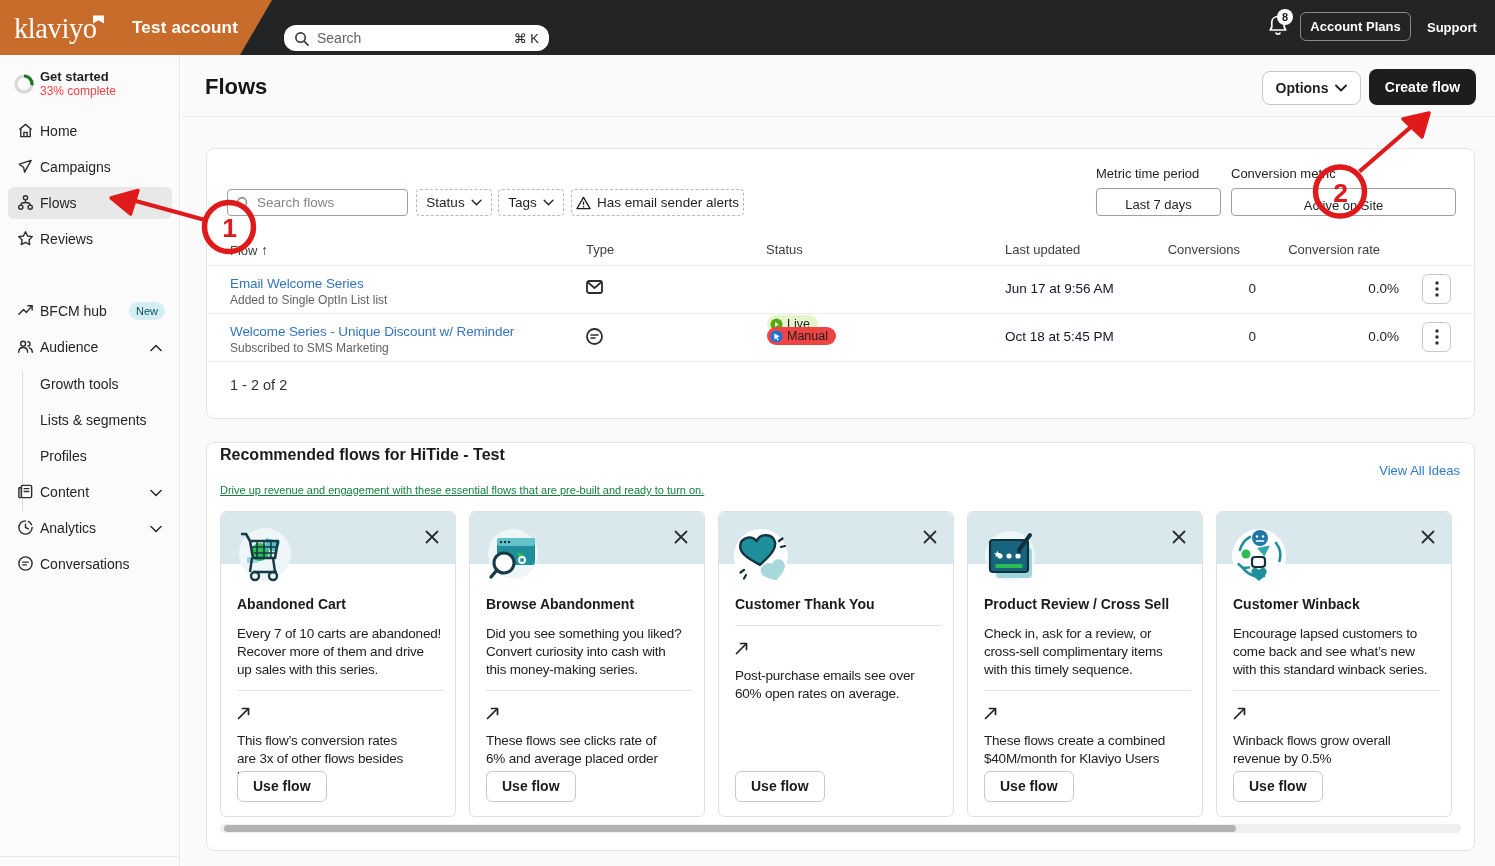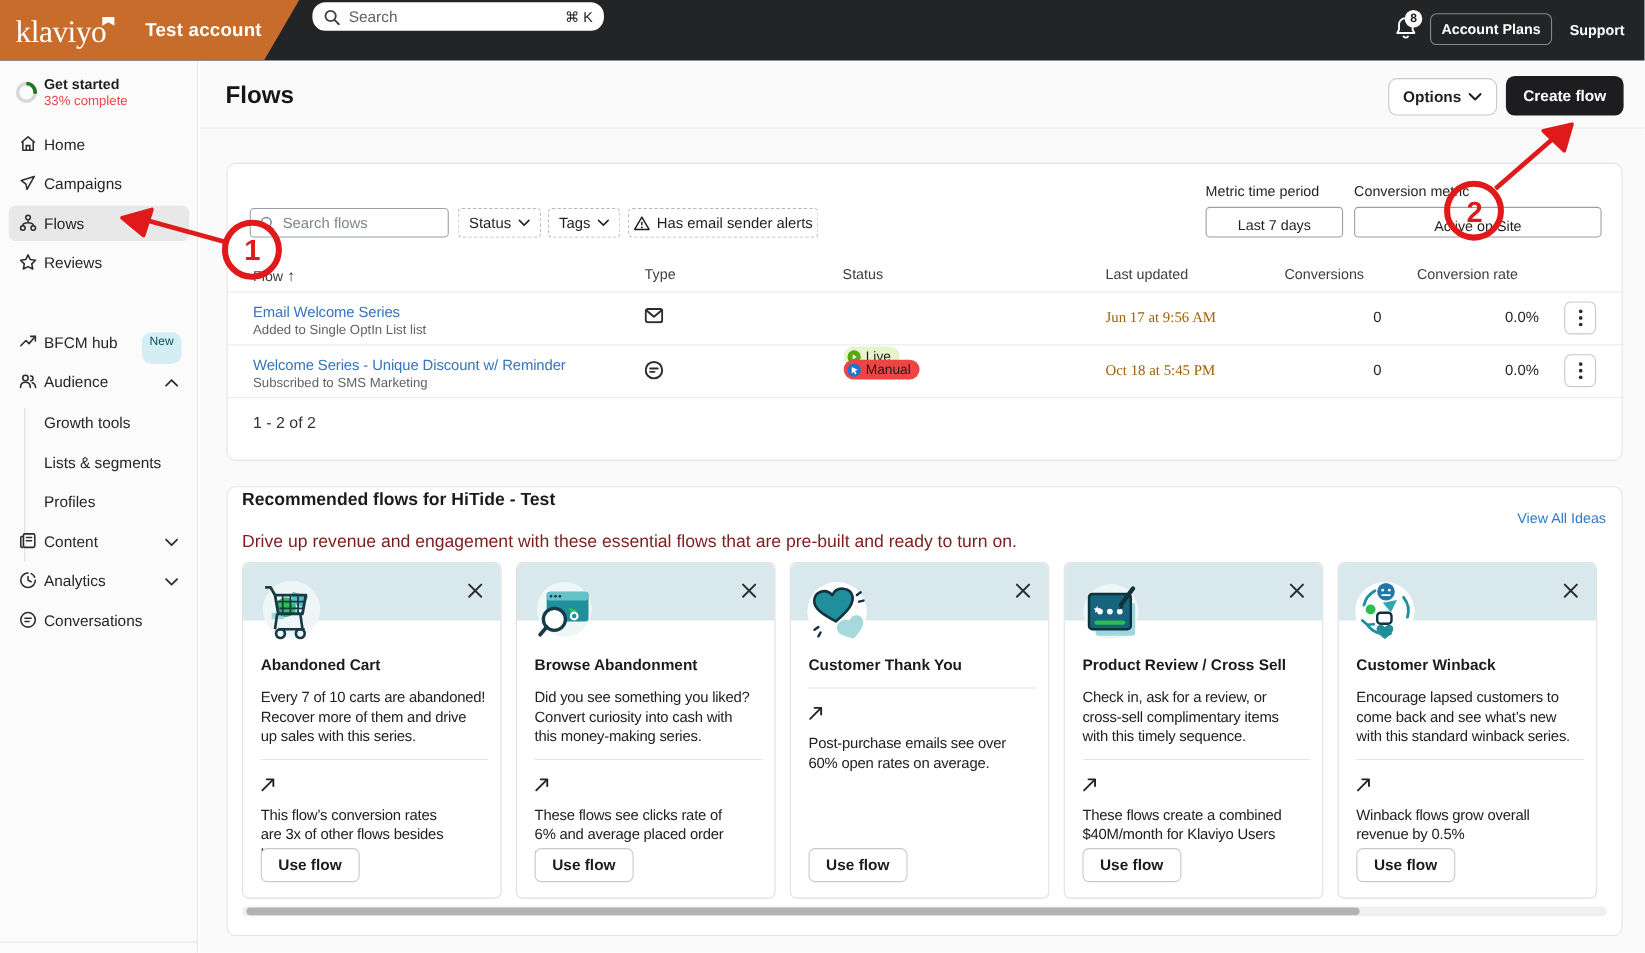--- a/index.html
+++ b/index.html
@@ -1,39 +1,39 @@
 <!DOCTYPE html>
 <html><head>
 <meta charset="utf-8">
 <style>
 * { margin:0; padding:0; box-sizing:border-box; }
 html,body { width:1495px; height:866px; overflow:hidden; font-family:"Liberation Sans", sans-serif; background:#fff; }
 .topbar { position:absolute; left:0; top:0; width:1495px; height:55px; background:#232426; z-index:30; }
 .orange { position:absolute; left:0; top:0; width:272px; height:55px; background:#c86c2b; clip-path:polygon(0 0,272px 0,240px 55px,0 55px); }
 .klogo { position:absolute; left:14px; top:10px; }
 .testacct { position:absolute; left:132px; top:18px; color:#fff; font-size:17px; font-weight:bold; letter-spacing:0.2px; }
-.searchbox { position:absolute; left:284px; top:2px; width:265px; height:26px; background:#fff; border-radius:12px; display:flex; align-items:center; padding:4px 10px; }
+.searchbox { position:absolute; left:284px; top:25px; width:265px; height:26px; background:#fff; border-radius:12px; display:flex; align-items:center; padding:4px 10px; }
 .searchbox .ph { color:#5f6368; font-size:14px; margin-left:8px; flex:1; }
 .searchbox .kbd { color:#202124; font-size:13px; }
 .bell { position:absolute; left:1267px; top:13px; }
 .badge8 { position:absolute; left:1277px; top:9px; width:16px; height:16px; background:#fff; border-radius:50%; color:#1c1c1c; font-size:11px; font-weight:bold; text-align:center; line-height:16px; }
 .acctplans { position:absolute; left:1300px; top:12px; width:111px; height:29px; border:1px solid #888; border-radius:6px; color:#fff; font-size:13px; font-weight:bold; text-align:center; line-height:27px; }
 .support { position:absolute; left:1427px; top:20px; color:#fff; font-size:13px; font-weight:bold; }
 
 .sidebar { position:absolute; left:0; top:55px; width:180px; height:811px; background:#fbfbfb; border-right:1px solid #e6e6e6; z-index:10; }
 .gs { position:absolute; left:14px; top:19px; }
 .gs-t1 { position:absolute; left:40px; top:14px; font-size:13px; font-weight:bold; color:#1f1f1f; }
 .gs-t2 { position:absolute; left:40px; top:29px; font-size:12px; color:#ef4444; }
 .navitem { position:absolute; left:8px; width:164px; height:32px; border-radius:6px; }
 .navitem .ic { position:absolute; left:9px; top:7px; width:17px; height:17px; }
 .navitem .lb { position:absolute; left:32px; top:8px; font-size:14px; color:#252525; white-space:nowrap; }
 .navitem.sel { background:#e8e8e9; }
 .subitem { position:absolute; left:40px; font-size:14px; color:#252525; }
 .subline { position:absolute; left:22px; width:1px; background:#dcdcdc; }
-.newbadge { position:absolute; left:121px; top:7px; width:36px; height:29px; background:#d5eef4; color:#00565e; font-size:11px; border-radius:9px; text-align:center; line-height:18px; }
+.newbadge { position:absolute; left:121px; top:7px; width:36px; height:18px; background:#d5eef4; color:#00565e; font-size:11px; border-radius:9px; text-align:center; line-height:18px; }
 .chev { position:absolute; left:142px; top:13px; }
 
 .main { position:absolute; left:182px; top:55px; width:1313px; height:811px; background:#fafafa; }
 .mainhead { position:absolute; left:0; top:0; width:1313px; height:62px; border-bottom:1px solid #ececec; }
 .h1 { position:absolute; left:23px; top:19px; font-size:22px; font-weight:bold; color:#161616; }
 .btn-opt { position:absolute; left:1080px; top:16px; width:99px; height:34px; background:#fff; border:1px solid #c9c9c9; border-radius:8px; font-size:14px; font-weight:bold; color:#1f1f1f; display:flex; align-items:center; justify-content:center; gap:7px; }
 .btn-create { position:absolute; left:1187px; top:14px; width:107px; height:36px; background:#1d1d1f; border-radius:8px; color:#fff; font-size:14px; font-weight:bold; display:flex; align-items:center; justify-content:center; }
 
 .card { position:absolute; background:#fff; border:1px solid #e4e4e4; border-radius:8px; }
 #card1 { left:24px; top:93px; width:1269px; height:271px; }
@@ -43,28 +43,28 @@
 .flabel { position:absolute; font-size:13px; color:#1f1f1f; }
 .searchflows { position:absolute; left:20px; top:40px; width:181px; height:27px; border:1px solid #9aa0a6; border-radius:4px; background:#fff; display:flex; align-items:center; padding:0 8px; gap:7px; }
 .searchflows span { color:#80868b; font-size:13.5px; }
 .fchip { position:absolute; top:40px; height:27px; border:1px dashed #b5b8bc; border-radius:4px; background:#fff; display:flex; align-items:center; justify-content:center; gap:6px; font-size:13.5px; color:#1f1f1f; }
 .fsel { position:absolute; top:39px; height:28px; border:1px solid #9aa0a6; border-radius:4px; background:#fff; display:flex; align-items:center; font-size:13px; color:#1f1f1f; white-space:nowrap;flex-direction:column; }
 .thead { position:absolute; font-size:13px; color:#3c4043; }
 .rowline { position:absolute; left:0; width:1269px; height:1px; background:#ececec; }
 .flowlink { position:absolute; font-size:13.5px; letter-spacing:-0.1px; color:#3674bb; }
 .flowsub { position:absolute; font-size:12px; color:#5f6368; }
 .cellnum { position:absolute; font-size:13.5px; color:#1f1f1f; text-align:right; }
-.celldate { position:absolute; font-size:13.5px; color:#a16207;font-family:Liberation Serif, serif; }
+.celldate { position:absolute; font-size:13.5px; color:#0f172a; }
 .pill { position:absolute; height:18px; border-radius:9px; display:flex; align-items:center; padding:0 8px 0 3px; gap:4px; font-size:12.5px; color:#1f1f1f; }
 .kebab { position:absolute; width:29px; height:30px; border:1px solid #c9c9c9; border-radius:6px; display:flex; align-items:center; justify-content:center; }
 .pagerow { position:absolute; left:23px; top:228px; font-size:14.5px; color:#333; }
 
 
 .rtitle { position:absolute; left:13px; top:3px; font-size:16px; font-weight:bold; color:#1b1b1b; }
-.rsub { position:absolute; left:13px; top:41px; font-size:16px; color:#7f1d1d; }
+.rsub { position:absolute; left:13px; top:41px; font-size:11px; color:#15803d;text-decoration:underline; }
 .viewall { position:absolute; right:14px; top:20px; font-size:13px; color:#2f7bc4; }
 .rcard { position:absolute; top:68px; width:236px; height:306px; border:1px solid #e0e0e0; border-radius:6px; background:#fff; overflow:visible; }
 .rhead { position:absolute; left:0; top:0; width:234px; height:52px; background:#d9e8ec; border-radius:6px 6px 0 0; }
 .rx { position:absolute; top:18px; right:16px; width:14px; height:14px; }
 .rillu { position:absolute; left:14px; top:14px; width:58px; height:58px; z-index:2; }
 .rbody { position:absolute; left:16px; top:84px; width:207px; }
 .rname { font-size:14px; font-weight:bold; color:#1b1b1b; margin-bottom:13px; }
 .rdesc { font-size:13.5px; color:#202124; line-height:18px; letter-spacing:-0.2px; white-space:nowrap; }
 .rdiv { border:none; border-top:1px solid #e4e4e4; margin:11px 0 12px 0; }
 .rstat { display:flex; gap:12px; font-size:13.5px; color:#202124; line-height:18px; letter-spacing:-0.2px; white-space:nowrap;flex-direction:column; }

